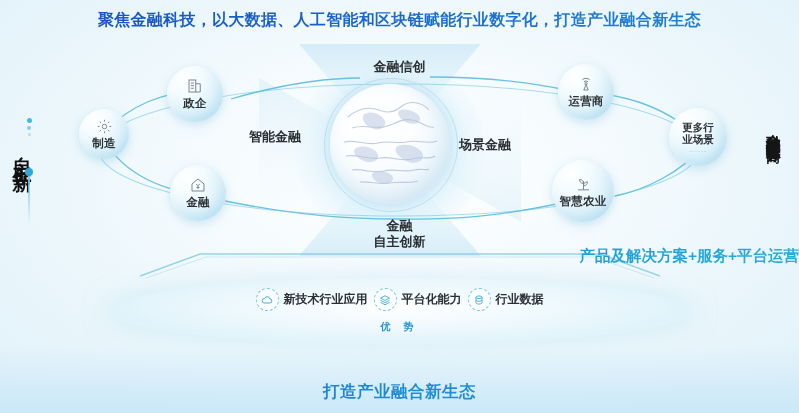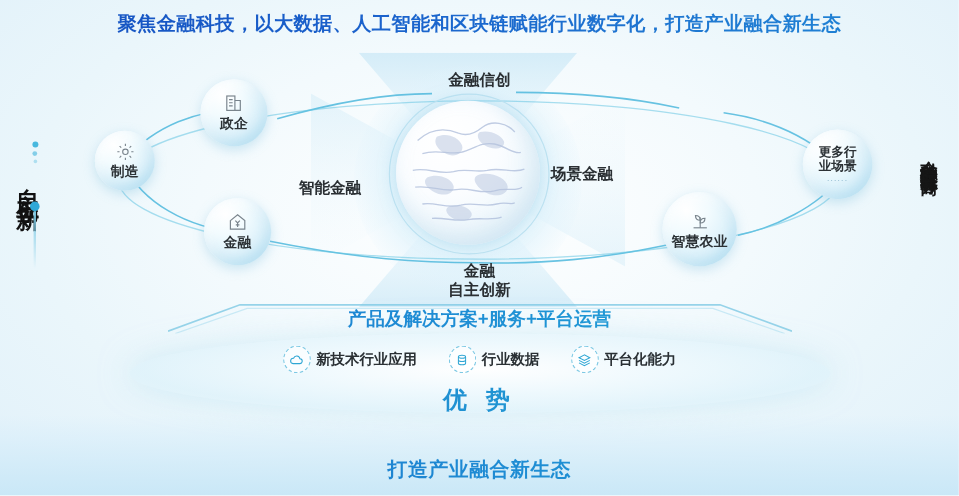--- a/index.html
+++ b/index.html
@@ -67,21 +67,21 @@
   .fintech-word{
     position:absolute;left:0;top:50%;width:120px;transform:translateY(-50%);
     text-align:center;font-size:25px;font-weight:bold;letter-spacing:0px;white-space:nowrap;
     background:linear-gradient(90deg,#1668c8 0%,#1b7ed0 35%,#27b2d6 68%,#2cc6da 100%);
     -webkit-background-clip:text;background-clip:text;-webkit-text-fill-color:transparent;
     text-shadow:0 1px 0 rgba(255,255,255,.4);
   }
   
   .clabel{position:absolute;font-size:13px;font-weight:bold;color:#2a2f33;white-space:nowrap;}
   #label-top{left:0;top:58px;width:799px;text-align:center;}
-  #label-left{left:249px;top:148px;}
+  #label-left{left:249px;top:128px;}
   #label-right{left:459px;top:136px;}
   #label-bottom{left:0;top:218px;width:799px;text-align:center;line-height:1.25;}
   #label-bottom span{display:block;}
 
   
   #orbit{position:absolute;left:0;top:0;width:799px;height:413px;pointer-events:none;}
 
   
   .bubble{
     position:absolute;border-radius:50%;
@@ -99,42 +99,42 @@
 
   
   #plate-line{position:absolute;left:140px;top:252px;width:520px;height:26px;}
   #disc{
     position:absolute;left:108px;top:278px;width:584px;height:66px;
     border-radius:50%;
     background:radial-gradient(ellipse at 50% 45%, rgba(255,255,255,.95) 0%, rgba(236,248,253,.85) 42%, rgba(216,240,250,.55) 68%, rgba(222,243,251,0) 100%);
     box-shadow:0 0 26px rgba(185,225,242,.55);
   }
   .solution-line{
-    position:absolute;left:0;top:256px;width:799px;text-align:center;
+    position:absolute;left:0;top:246px;width:799px;text-align:right;
     font-size:15.5px;font-weight:bold;white-space:nowrap;
     background:linear-gradient(90deg,#1a76cf 0%,#1e8cd4 45%,#25b0d8 100%);
     -webkit-background-clip:text;background-clip:text;-webkit-text-fill-color:transparent;
   }
   
   #cap-row{
     position:absolute;left:0;top:288px;width:799px;
-    display:flex;justify-content:center;align-items:center;gap:26px;
+    display:flex;justify-content:center;align-items:center;gap:6px;
   }
   .cap{display:flex;align-items:center;gap:5px;}
   .cap .cicon{
     width:21px;height:21px;border-radius:50%;
     border:1px dashed #7ec9e4;
     display:flex;align-items:center;justify-content:center;
     background:rgba(255,255,255,.7);
   }
   .cap .clab{font-size:12px;font-weight:bold;color:#2a3034;white-space:nowrap;}
   
   #advantage{
     position:absolute;left:0;top:320px;width:799px;text-align:center;
-    font-size:20px;font-weight:bold;letter-spacing:5px;
+    font-size:10px;font-weight:bold;letter-spacing:5px;
     background:linear-gradient(90deg,#1b7ccf 0%,#25a9d6 100%);
     -webkit-background-clip:text;background-clip:text;-webkit-text-fill-color:transparent;
   }
   
   #bottom-band{
     position:absolute;left:0;top:346px;width:799px;height:67px;
     background:linear-gradient(180deg,rgba(225,243,251,0) 0%,rgba(216,238,250,.6) 30%,rgba(200,231,247,.95) 100%);
   }
   #tech-list{
     position:absolute;left:0;top:353px;width:799px;text-align:center;
@@ -264,20 +264,30 @@
   <div class="bubble" style="left:170px;top:165px;width:56px;height:56px;">
     <span class="ico">
       <svg width="18" height="18" viewBox="0 0 24 24" fill="none" stroke="#5a6670" stroke-width="1.3">
         <path d="M4 10.5L12 4l8 6.5V20H4z"></path>
         <path d="M9.5 10.5l2.5 2.5 2.5-2.5M12 13v4.5M10 15.2h4"></path>
       </svg>
     </span>
     <span class="bl">金融</span>
   </div>
 
+  <div class="bubble" style="left:558px;top:64px;width:56px;height:56px;">
+    <span class="ico">
+      <svg width="18" height="18" viewBox="0 0 24 24" fill="none" stroke="#5a6670" stroke-width="1.3">
+        <path d="M7 6.5a7 7 0 0 1 10 0M9.3 9a4 4 0 0 1 5.4 0"></path>
+        <circle cx="12" cy="11.6" r="1.5"></circle>
+        <path d="M12 13.1L9 20h6z"></path>
+      </svg>
+    </span>
+    <span class="bl">运营商</span>
+  </div>
 
   <div class="bubble" style="left:552px;top:160px;width:62px;height:62px;">
     <span class="ico">
       <svg width="19" height="19" viewBox="0 0 24 24" fill="none" stroke="#5a6670" stroke-width="1.2">
         <path d="M12 20V9"></path>
         <path d="M12 12c-3.5 0-5-2.4-5-5 3.4 0 5 1.7 5 5z"></path>
         <path d="M12 15c3.5 0 5-2.4 5-5-3.4 0-5 1.7-5 5z"></path>
         <path d="M5 20h14"></path>
       </svg>
     </span>
@@ -302,43 +312,43 @@
 
     <div class="cap">
       <span class="cicon">
         <svg width="12" height="12" viewBox="0 0 24 24" fill="none" stroke="#2fa6d4" stroke-width="1.8">
           <path d="M6.5 18h11a4 4 0 0 0 .4-8A5.5 5.5 0 0 0 7.3 9 4.3 4.3 0 0 0 6.5 18z"></path>
         </svg>
       </span>
       <span class="clab">新技术行业应用</span>
     </div>
 
+
+    <div class="cap">
+      <span class="cicon">
+        <svg width="12" height="12" viewBox="0 0 24 24" fill="none" stroke="#2fa6d4" stroke-width="1.7">
+          <path d="M12 3.5L3 8.2l9 4.7 9-4.7z"></path>
+            <path d="M3 12.6l9 4.7 9-4.7"></path>
+            <path d="M3 16.8l9 4.7 9-4.7"></path>
+        </svg>
+      </span>
+      <span class="clab">平台化能力</span>
+    </div>
 
     <div class="cap">
       <span class="cicon">
         <svg width="12" height="12" viewBox="0 0 24 24" fill="none" stroke="#2fa6d4" stroke-width="1.7">
           <ellipse cx="12" cy="6.5" rx="6" ry="2.6"></ellipse>
           <path d="M6 6.5v11c0 1.4 2.7 2.6 6 2.6s6-1.2 6-2.6v-11"></path>
           <path d="M6 12c0 1.4 2.7 2.6 6 2.6s6-1.2 6-2.6"></path>
         </svg>
       </span>
       <span class="clab">行业数据</span>
     </div>
 
-    <div class="cap">
-      <span class="cicon">
-        <svg width="12" height="12" viewBox="0 0 24 24" fill="none" stroke="#2fa6d4" stroke-width="1.7">
-          <path d="M12 3.5L3 8.2l9 4.7 9-4.7z"></path>
-            <path d="M3 12.6l9 4.7 9-4.7"></path>
-            <path d="M3 16.8l9 4.7 9-4.7"></path>
-        </svg>
-      </span>
-      <span class="clab">平台化能力</span>
-    </div>
-
   </div>
 
   <div id="advantage">优 势</div>
 
   <div id="bottom-band"></div>
   <div id="support-line">打造产业融合新生态</div>
 
 </div>
 
 </body></html>

